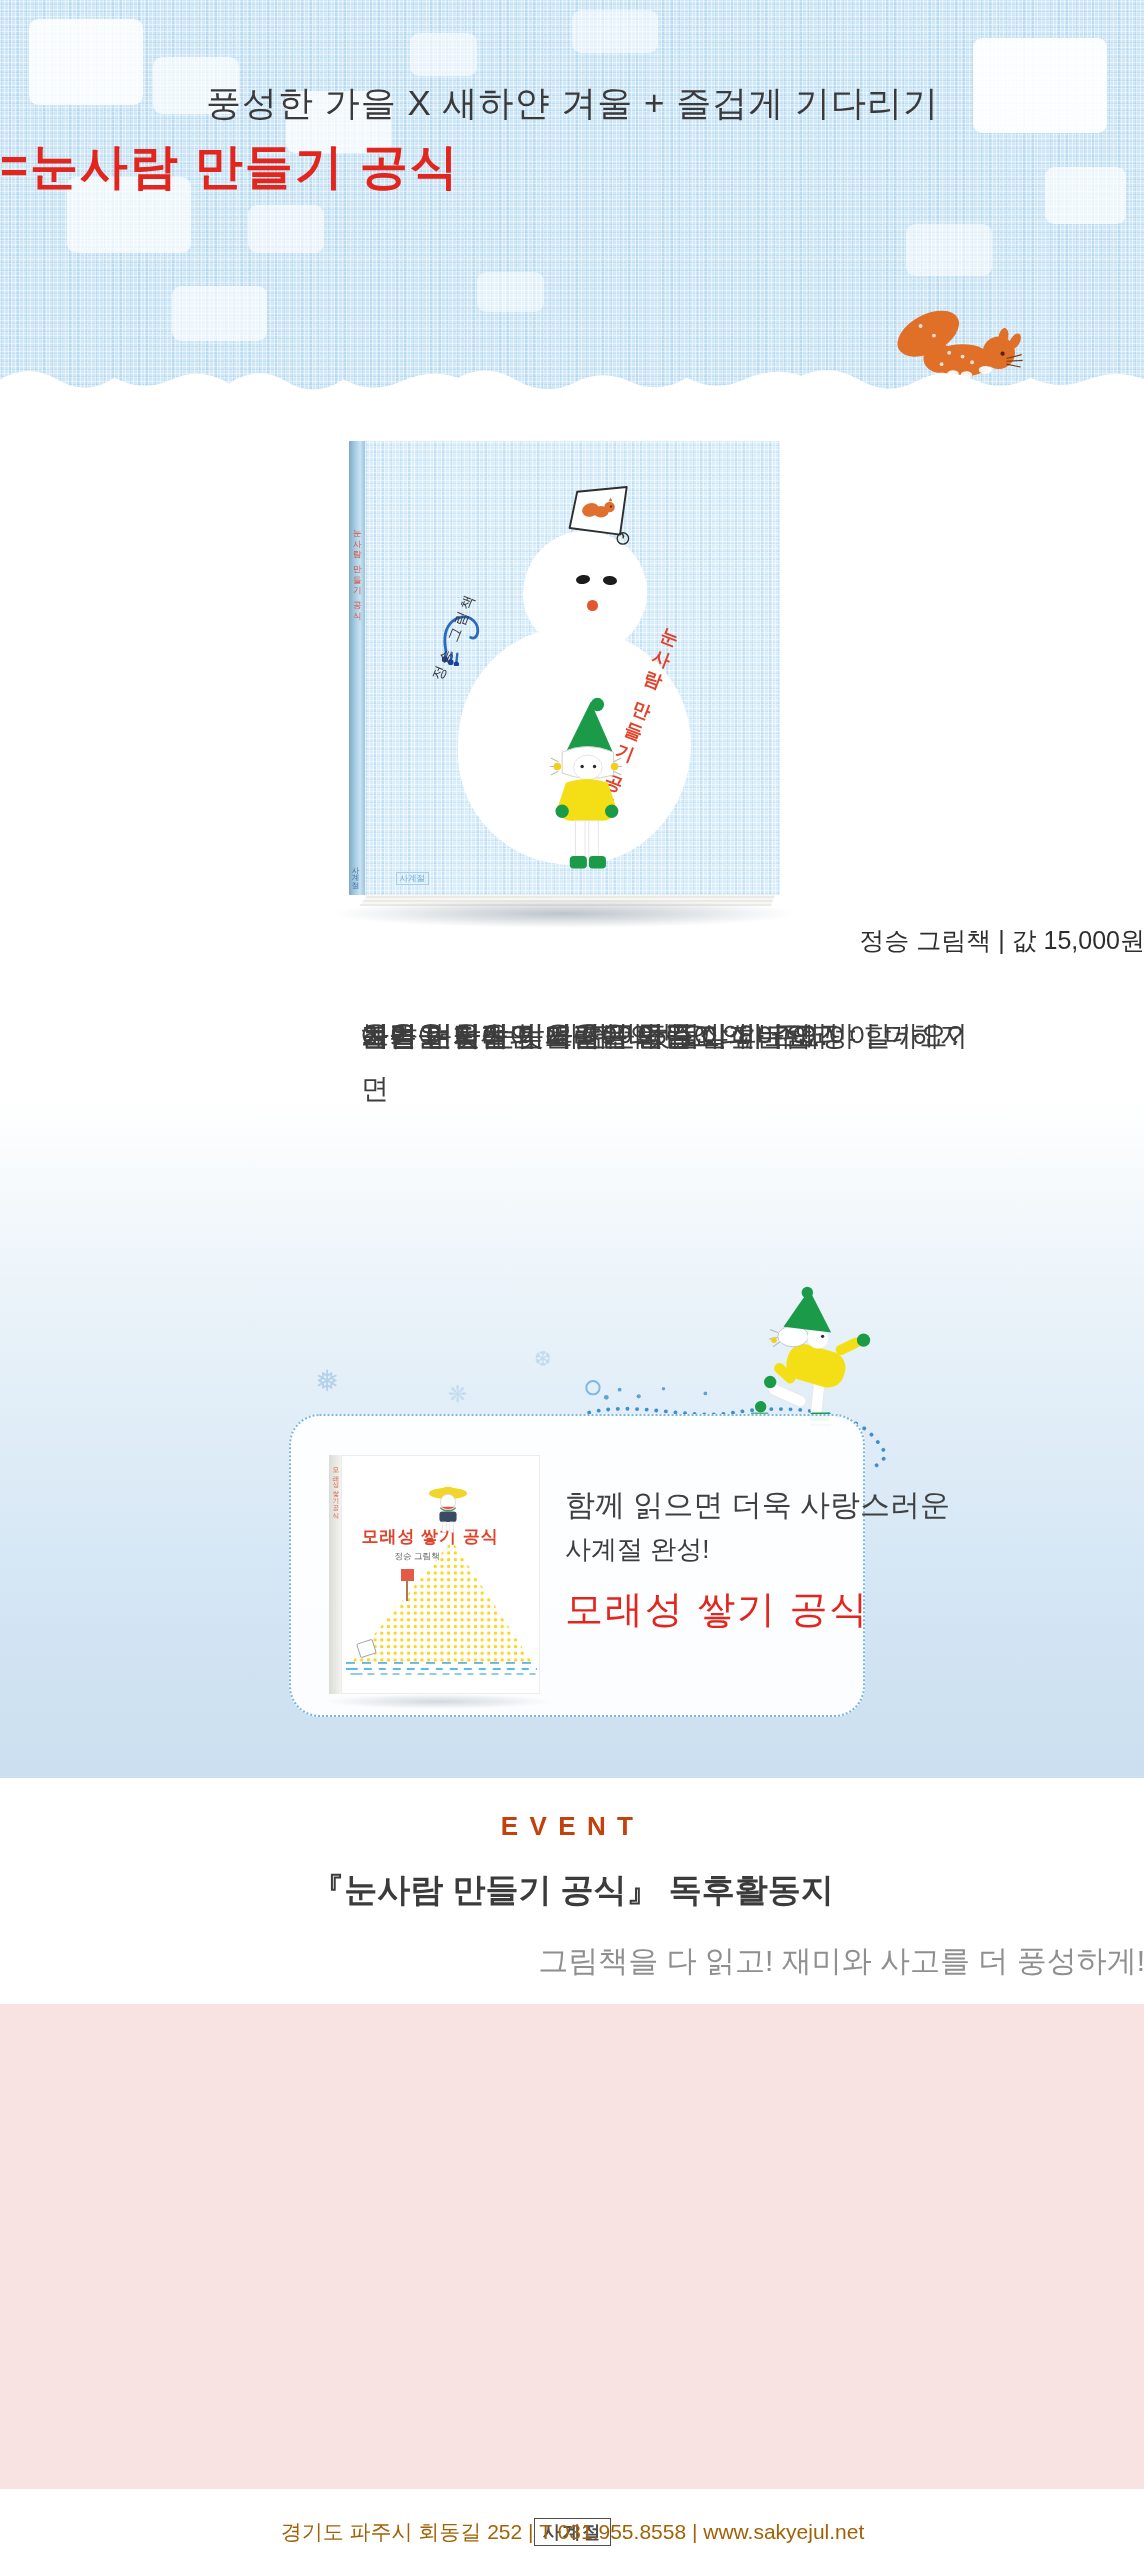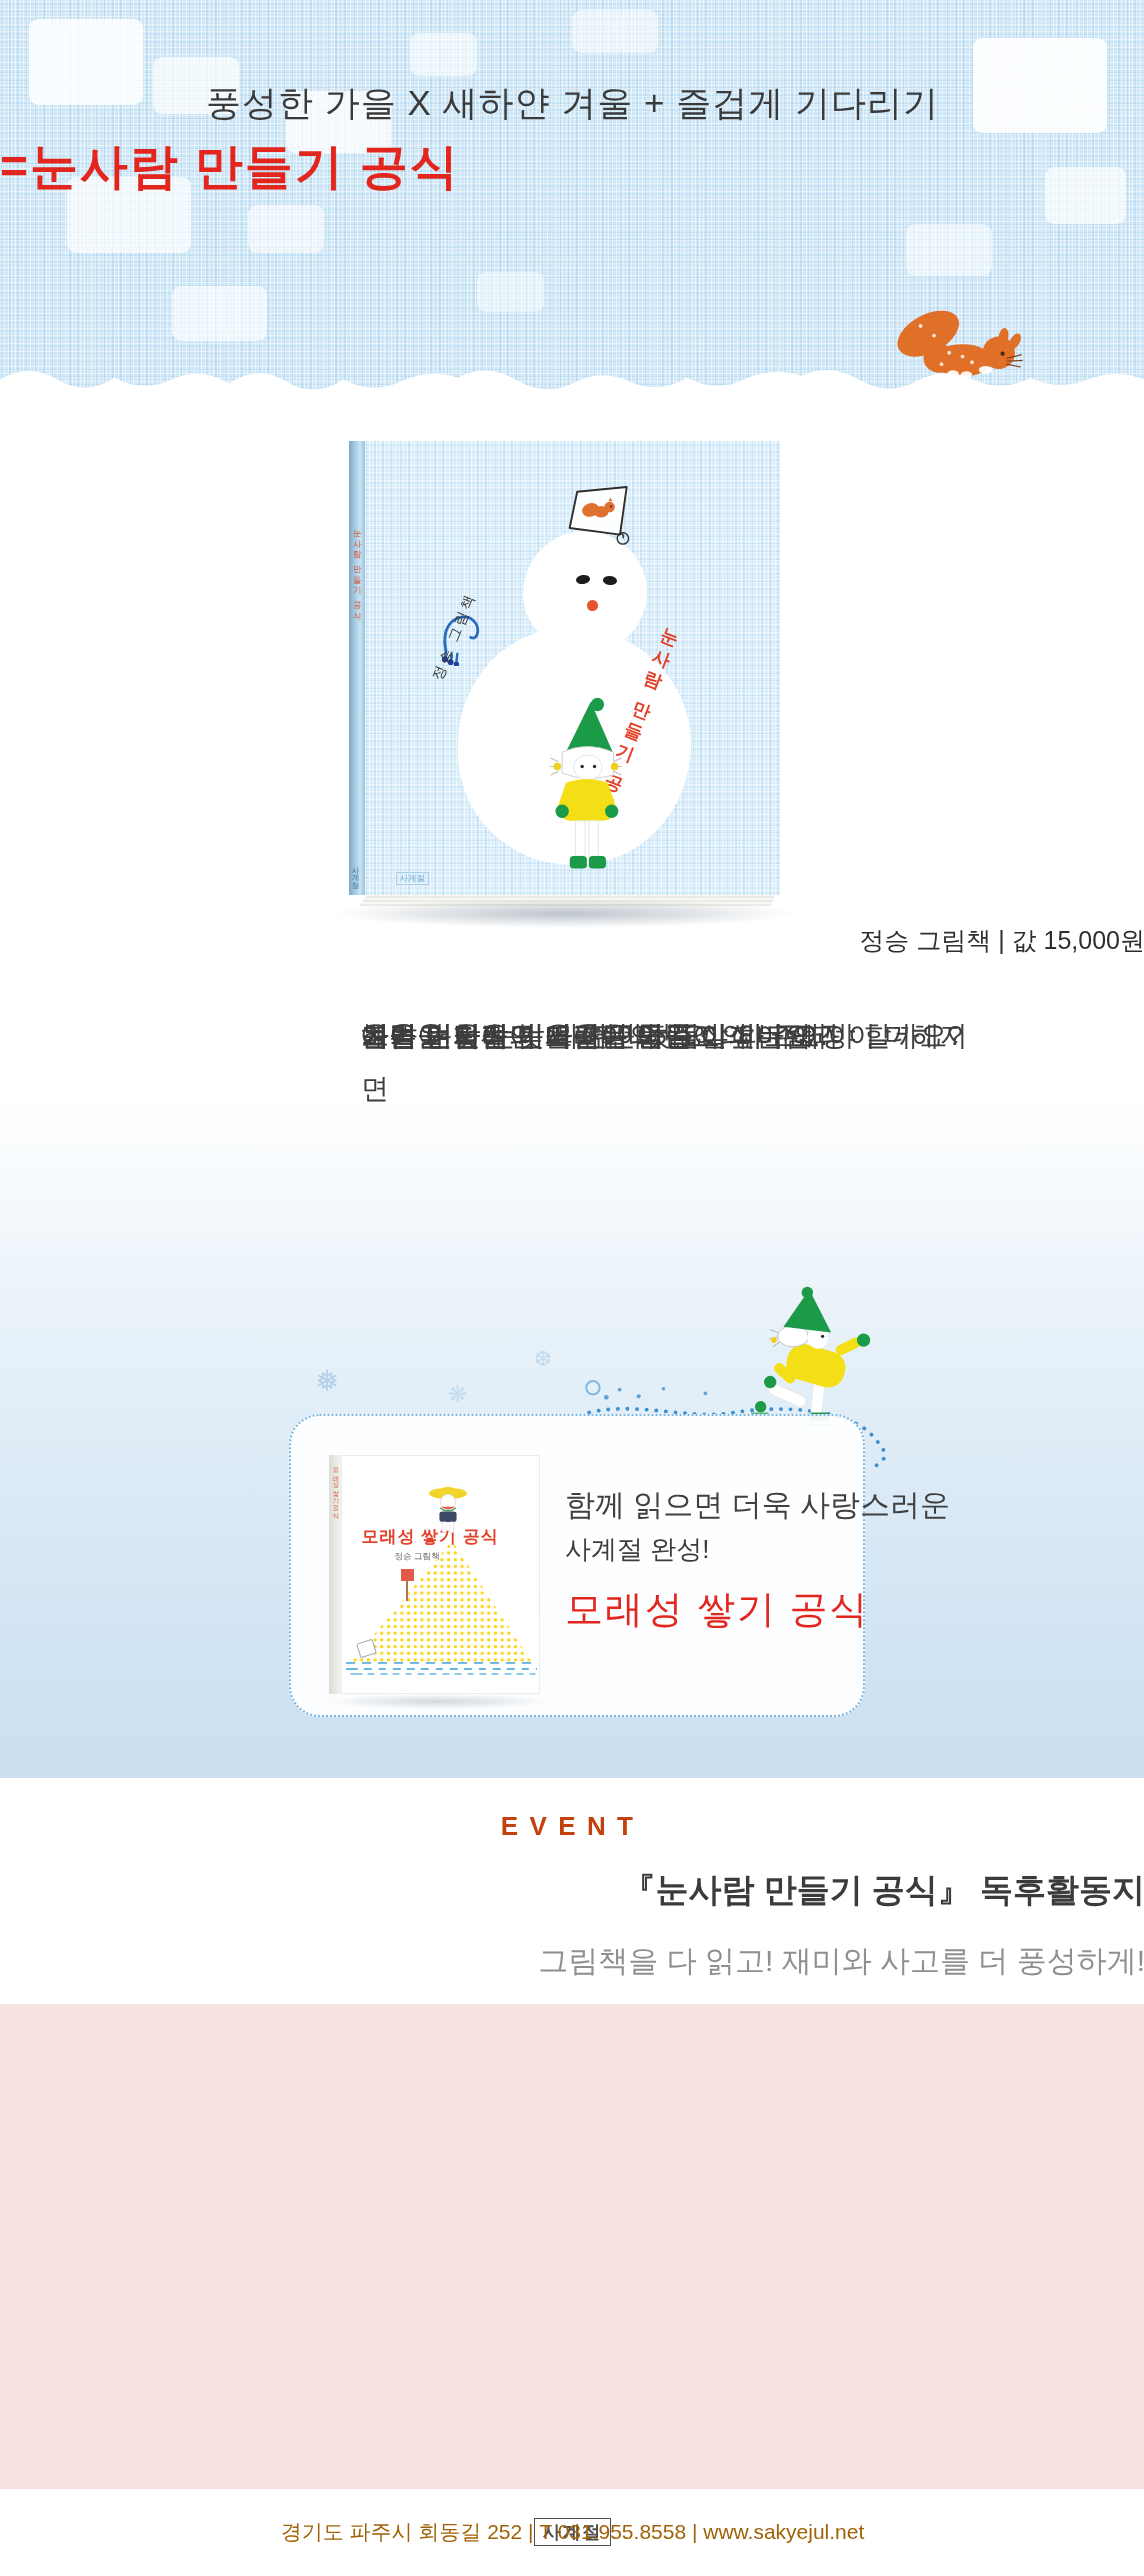--- a/index.html
+++ b/index.html
@@ -96,21 +96,21 @@
                border-radius:1.9px;transform:rotate(-18deg);background:#fff;}
   .mini-shadow{left:324px;top:1694px;width:229px;height:15.3px;z-index:2;
                background:radial-gradient(ellipse,rgba(120,140,155,.32),rgba(120,140,155,0) 70%);}
   .rcap1{left:565px;top:1485px;font-size:30px;color:#404040;z-index:3;}
   .rcap2{left:565px;top:1532px;font-size:26px;color:#3c3c3c;z-index:3;}
   .rtitle{left:565px;top:1584px;font-size:38px;color:#e3261d;letter-spacing:1.9px;z-index:3;}
 
   
   .ev-label{left:0;top:1811px;width:1145px;text-align:center;font-size:26px;color:#c2410c;
             font-weight:700;letter-spacing:11.4px;}
-  .ev-title{left:0;top:1868px;width:1145px;text-align:right;font-size:33px;color:#3b3b3b;font-weight:700;}
+  .ev-title{left:0;top:1868px;width:1145px;text-align:center;font-size:33px;color:#3b3b3b;font-weight:700;}
   .ev-sub{left:0;top:1925px;width:1145px;text-align:right;font-size:30px;color:#8f8f8f;margin-top:16px;}
 
   
   .pink{left:0;top:2004px;width:1145px;height:485px;background:#f9e2e2;overflow:hidden;}
 
   
   .footer-row{left:0;top:2513px;width:1145px;height:38px;display:flex;position:absolute;
               justify-content:center;align-items:center;gap:17px;}
   .logo-box{position:static;border:1.9px solid #4e4e4e;padding:1px 7.6px;font-size:18px;
             font-weight:700;color:#4e4e4e;letter-spacing:1.9px;}

